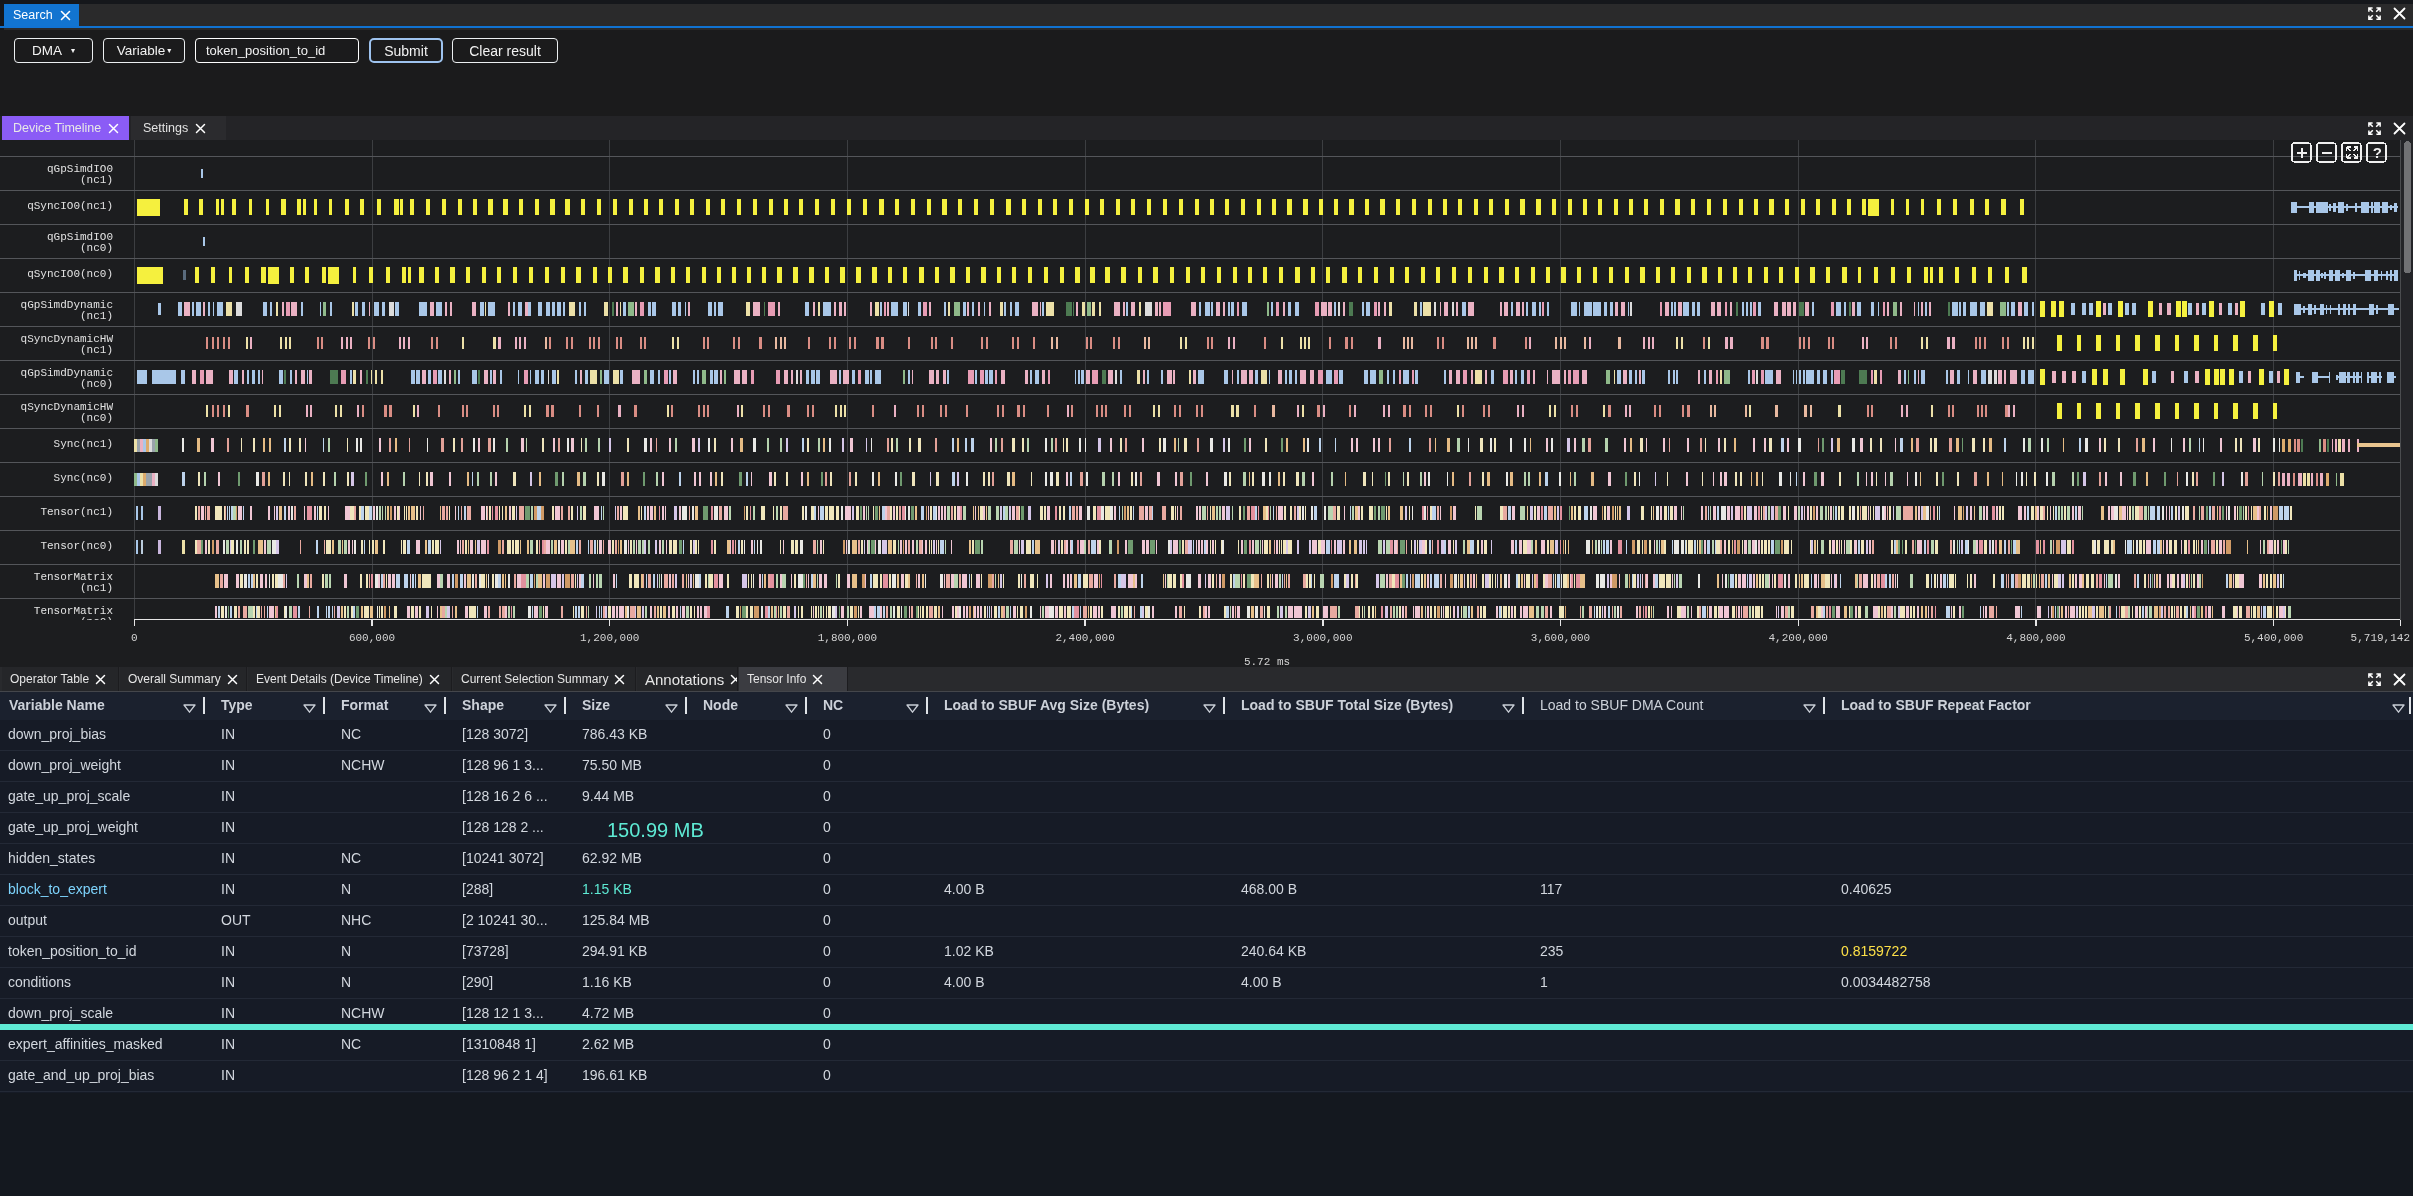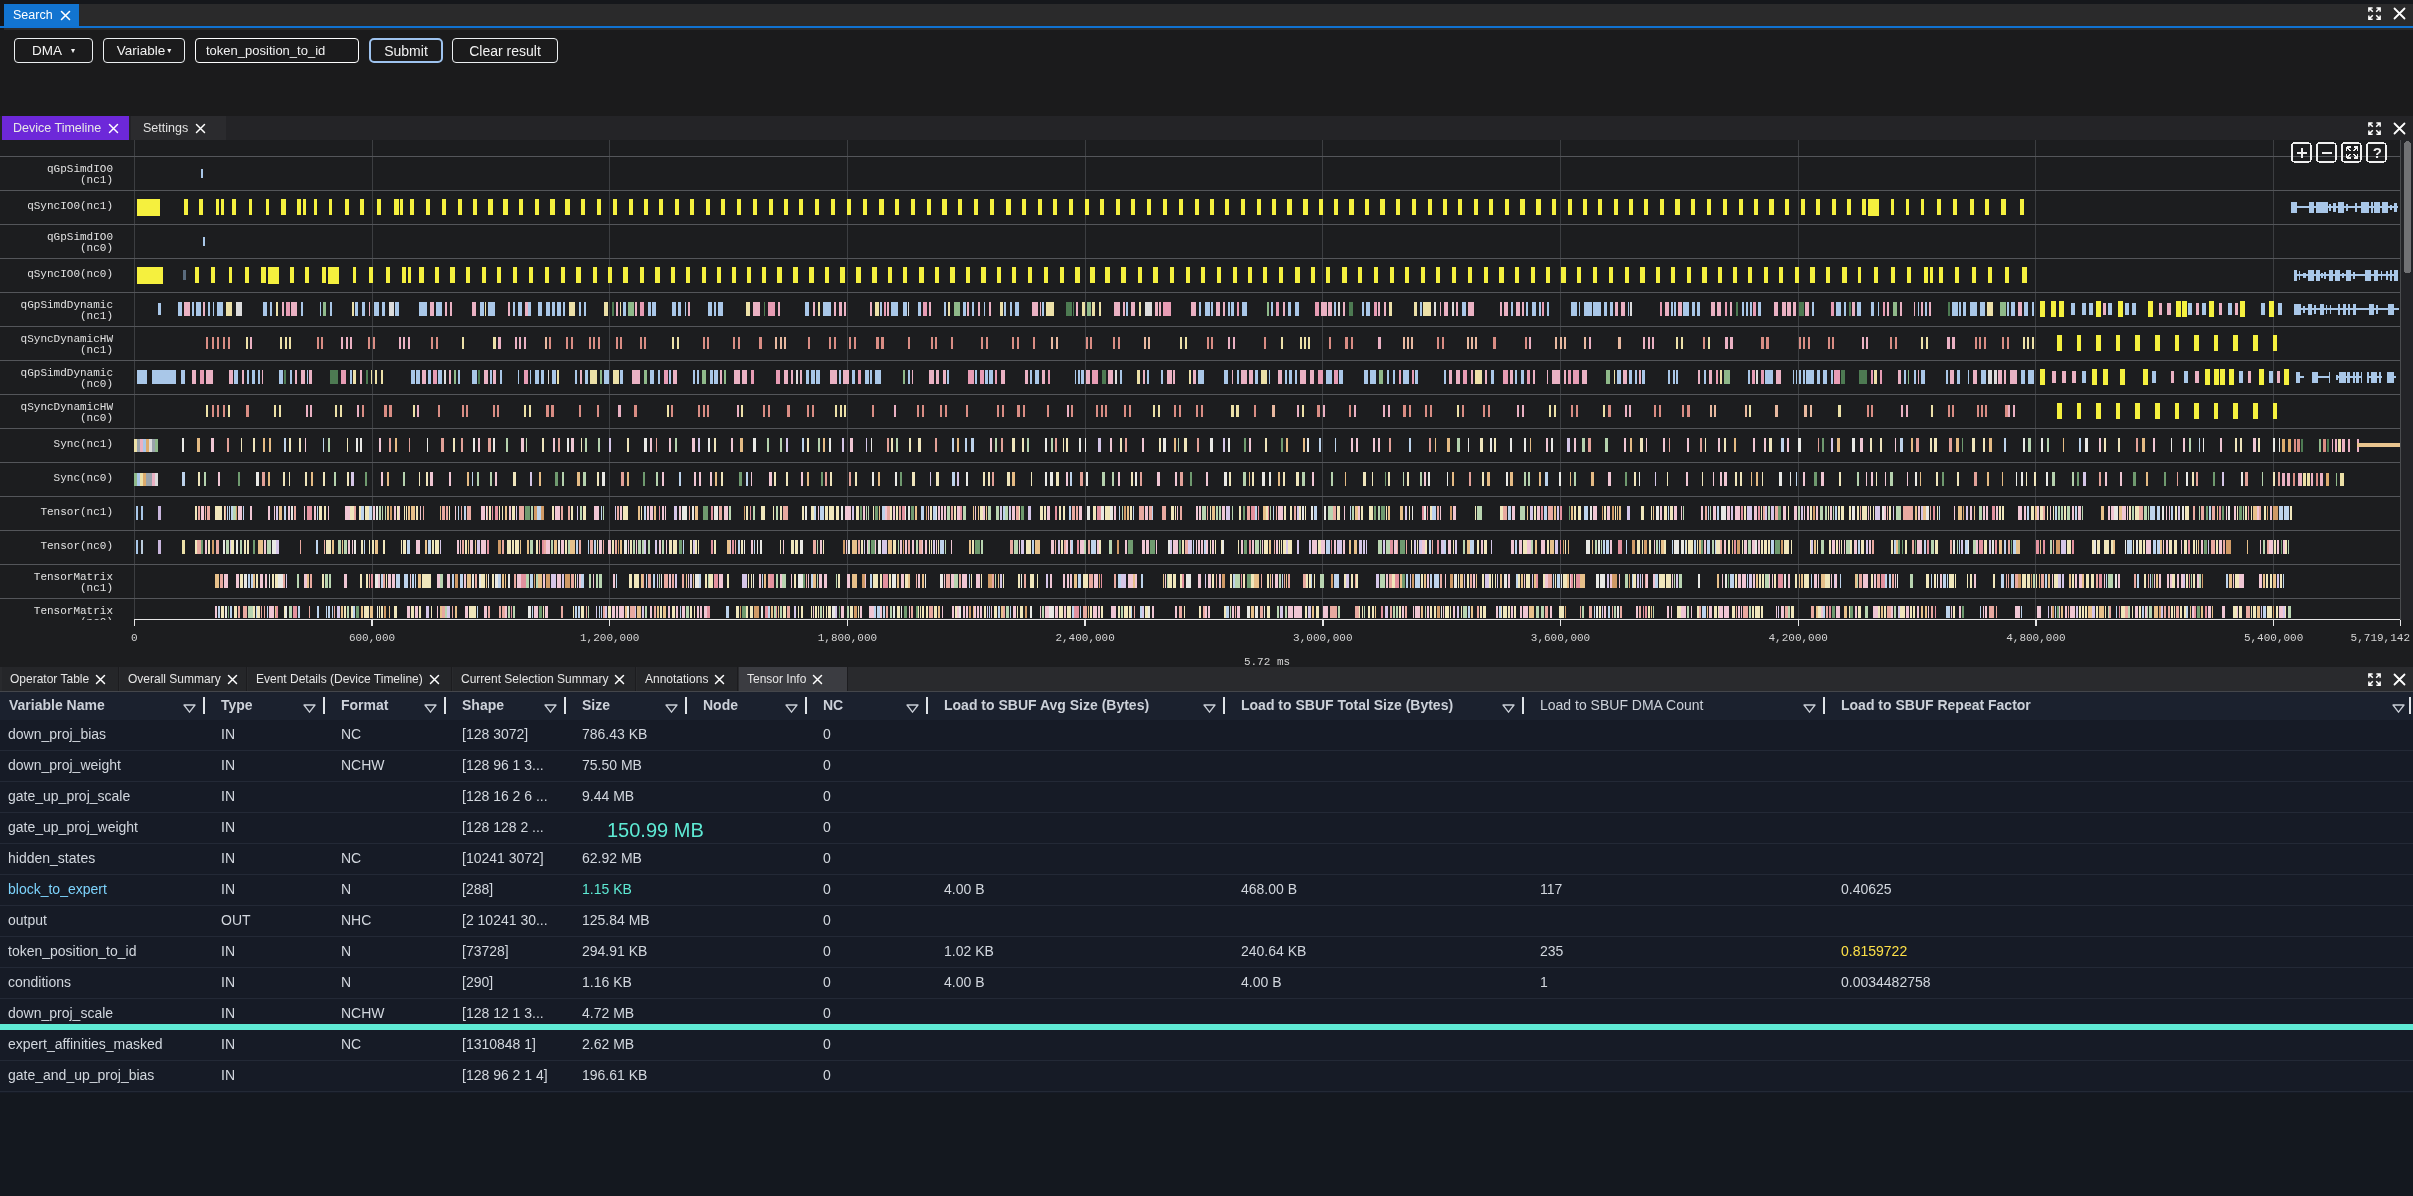--- a/index.html
+++ b/index.html
@@ -24,21 +24,21 @@
     </div>
 <div class="abs row" style="left:14px;top:38px;gap:0">
 <div style="height:25px;border:1px solid #eceff1;border-radius:4px;background:transparent;color:#f2f2f2;font-size:13.5px;display:flex;align-items:center;justify-content:center;box-sizing:border-box;width:79px;margin-right:10px;gap:9px">DMA <span style="font-size:8px">▾</span></div>
 <div style="height:25px;border:1px solid #eceff1;border-radius:4px;background:transparent;color:#f2f2f2;font-size:13.5px;display:flex;align-items:center;justify-content:center;box-sizing:border-box;width:82px;margin-right:10px;gap:2px">Variable<span style="font-size:8px">▾</span></div>
 <div style="height:25px;border:1px solid #eceff1;border-radius:4px;background:transparent;color:#f2f2f2;font-size:13.5px;display:flex;align-items:center;justify-content:center;box-sizing:border-box;width:164px;margin-right:10px;border:1.5px solid #fff;justify-content:flex-start;padding-left:10px;font-size:13px">token_position_to_id</div>
 <div style="height:25px;border:1px solid #eceff1;border-radius:4px;background:transparent;color:#f2f2f2;font-size:13.5px;display:flex;align-items:center;justify-content:center;box-sizing:border-box;width:74px;margin-right:9px;border:2px solid #9ec3ef;border-radius:5px;font-size:14px">Submit</div>
 <div style="height:25px;border:1px solid #eceff1;border-radius:4px;background:transparent;color:#f2f2f2;font-size:13.5px;display:flex;align-items:center;justify-content:center;box-sizing:border-box;width:106px;font-size:14px">Clear result</div>
 </div>
 </div>
 <div class="abs" style="left:0;top:116px;width:2413px;height:24px;background:#242427">
-<div class="abs row" style="left:2px;top:0;width:127px;height:24px;background:#6d28d9;color:#e8e8e8;font-size:12.5px;padding-left:11px;box-sizing:border-box;gap:6px">Device Timeline <svg width="13" height="13" viewBox="0 0 13 13" style="flex:none">
+<div class="abs row" style="left:2px;top:0;width:127px;height:24px;background:#8b5cf6;color:#e8e8e8;font-size:12.5px;padding-left:11px;box-sizing:border-box;gap:6px">Device Timeline <svg width="13" height="13" viewBox="0 0 13 13" style="flex:none">
         <path d="M2.5 2.5 L10.5 10.5 M10.5 2.5 L2.5 10.5" stroke="#ffffff" stroke-width="1.5" stroke-linecap="round"></path>
       </svg></div>
 <div class="abs row" style="left:131px;top:0;width:95px;height:24px;background:#2b2b2e;color:#e2e2e2;font-size:12.5px;padding-left:12px;box-sizing:border-box;gap:6px">Settings <svg width="13" height="13" viewBox="0 0 13 13" style="flex:none">
         <path d="M2.5 2.5 L10.5 10.5 M10.5 2.5 L2.5 10.5" stroke="#ffffff" stroke-width="1.5" stroke-linecap="round"></path>
       </svg></div>
 <div class="abs row" style="right:6px;top:5px;gap:10px">
       <svg width="15" height="15" viewBox="0 0 16 16" style="flex:none">
         <path d="M10 2h4v4M14 2l-4.2 4.2M6 14H2v-4M2 14l4.2-4.2M2 6V2h4M2 2l4.2 4.2M14 10v4h-4M14 14l-4.2-4.2" stroke="#fff" stroke-width="1.6" fill="none"></path>
       </svg>
       <svg width="15" height="15" viewBox="0 0 15 15" style="flex:none">
@@ -137,21 +137,21 @@
         </svg></div>
 <div class="abs row" style="left:120px;top:0;width:127px;height:24px;background:#252629;color:#e6e6e6;font-size:12px;padding-left:8px;box-sizing:border-box;gap:5px;border-right:1px solid #1c1c1f;white-space:nowrap;overflow:hidden">Overall Summary <svg width="13" height="13" viewBox="0 0 13 13" style="flex:none">
           <path d="M2.5 2.5 L10.5 10.5 M10.5 2.5 L2.5 10.5" stroke="#ffffff" stroke-width="1.5" stroke-linecap="round"></path>
         </svg></div>
 <div class="abs row" style="left:248px;top:0;width:204px;height:24px;background:#252629;color:#e6e6e6;font-size:12px;padding-left:8px;box-sizing:border-box;gap:5px;border-right:1px solid #1c1c1f;white-space:nowrap;overflow:hidden">Event Details (Device Timeline) <svg width="13" height="13" viewBox="0 0 13 13" style="flex:none">
           <path d="M2.5 2.5 L10.5 10.5 M10.5 2.5 L2.5 10.5" stroke="#ffffff" stroke-width="1.5" stroke-linecap="round"></path>
         </svg></div>
 <div class="abs row" style="left:453px;top:0;width:183px;height:24px;background:#252629;color:#e6e6e6;font-size:12px;padding-left:8px;box-sizing:border-box;gap:5px;border-right:1px solid #1c1c1f;white-space:nowrap;overflow:hidden">Current Selection Summary <svg width="13" height="13" viewBox="0 0 13 13" style="flex:none">
           <path d="M2.5 2.5 L10.5 10.5 M10.5 2.5 L2.5 10.5" stroke="#ffffff" stroke-width="1.5" stroke-linecap="round"></path>
         </svg></div>
-<div class="abs row" style="left:637px;top:0;width:101px;height:24px;background:#252629;color:#e6e6e6;font-size:12px;padding-left:8px;box-sizing:border-box;gap:5px;border-right:1px solid #1c1c1f;white-space:nowrap;overflow:hidden">Annotations <svg width="13" height="13" viewBox="0 0 13 13" style="flex:none">
+<div class="abs row" style="left:637px;top:0;width:101px;height:24px;background:#252629;color:#e6e6e6;font-size:15px;padding-left:8px;box-sizing:border-box;gap:5px;border-right:1px solid #1c1c1f;white-space:nowrap;overflow:hidden">Annotations <svg width="13" height="13" viewBox="0 0 13 13" style="flex:none">
           <path d="M2.5 2.5 L10.5 10.5 M10.5 2.5 L2.5 10.5" stroke="#ffffff" stroke-width="1.5" stroke-linecap="round"></path>
         </svg></div>
 <div class="abs row" style="left:739px;top:0;width:109px;height:24px;background:#3b3c41;color:#e6e6e6;font-size:12px;padding-left:8px;box-sizing:border-box;gap:5px;border-right:1px solid #1c1c1f;white-space:nowrap;overflow:hidden">Tensor Info <svg width="13" height="13" viewBox="0 0 13 13" style="flex:none">
           <path d="M2.5 2.5 L10.5 10.5 M10.5 2.5 L2.5 10.5" stroke="#ffffff" stroke-width="1.5" stroke-linecap="round"></path>
         </svg></div>
 <div class="abs row" style="right:6px;top:5px;gap:10px">
         <svg width="15" height="15" viewBox="0 0 16 16" style="flex:none">
           <path d="M10 2h4v4M14 2l-4.2 4.2M6 14H2v-4M2 14l4.2-4.2M2 6V2h4M2 2l4.2 4.2M14 10v4h-4M14 14l-4.2-4.2" stroke="#fff" stroke-width="1.6" fill="none"></path>
         </svg>
         <svg width="15" height="15" viewBox="0 0 15 15" style="flex:none">

